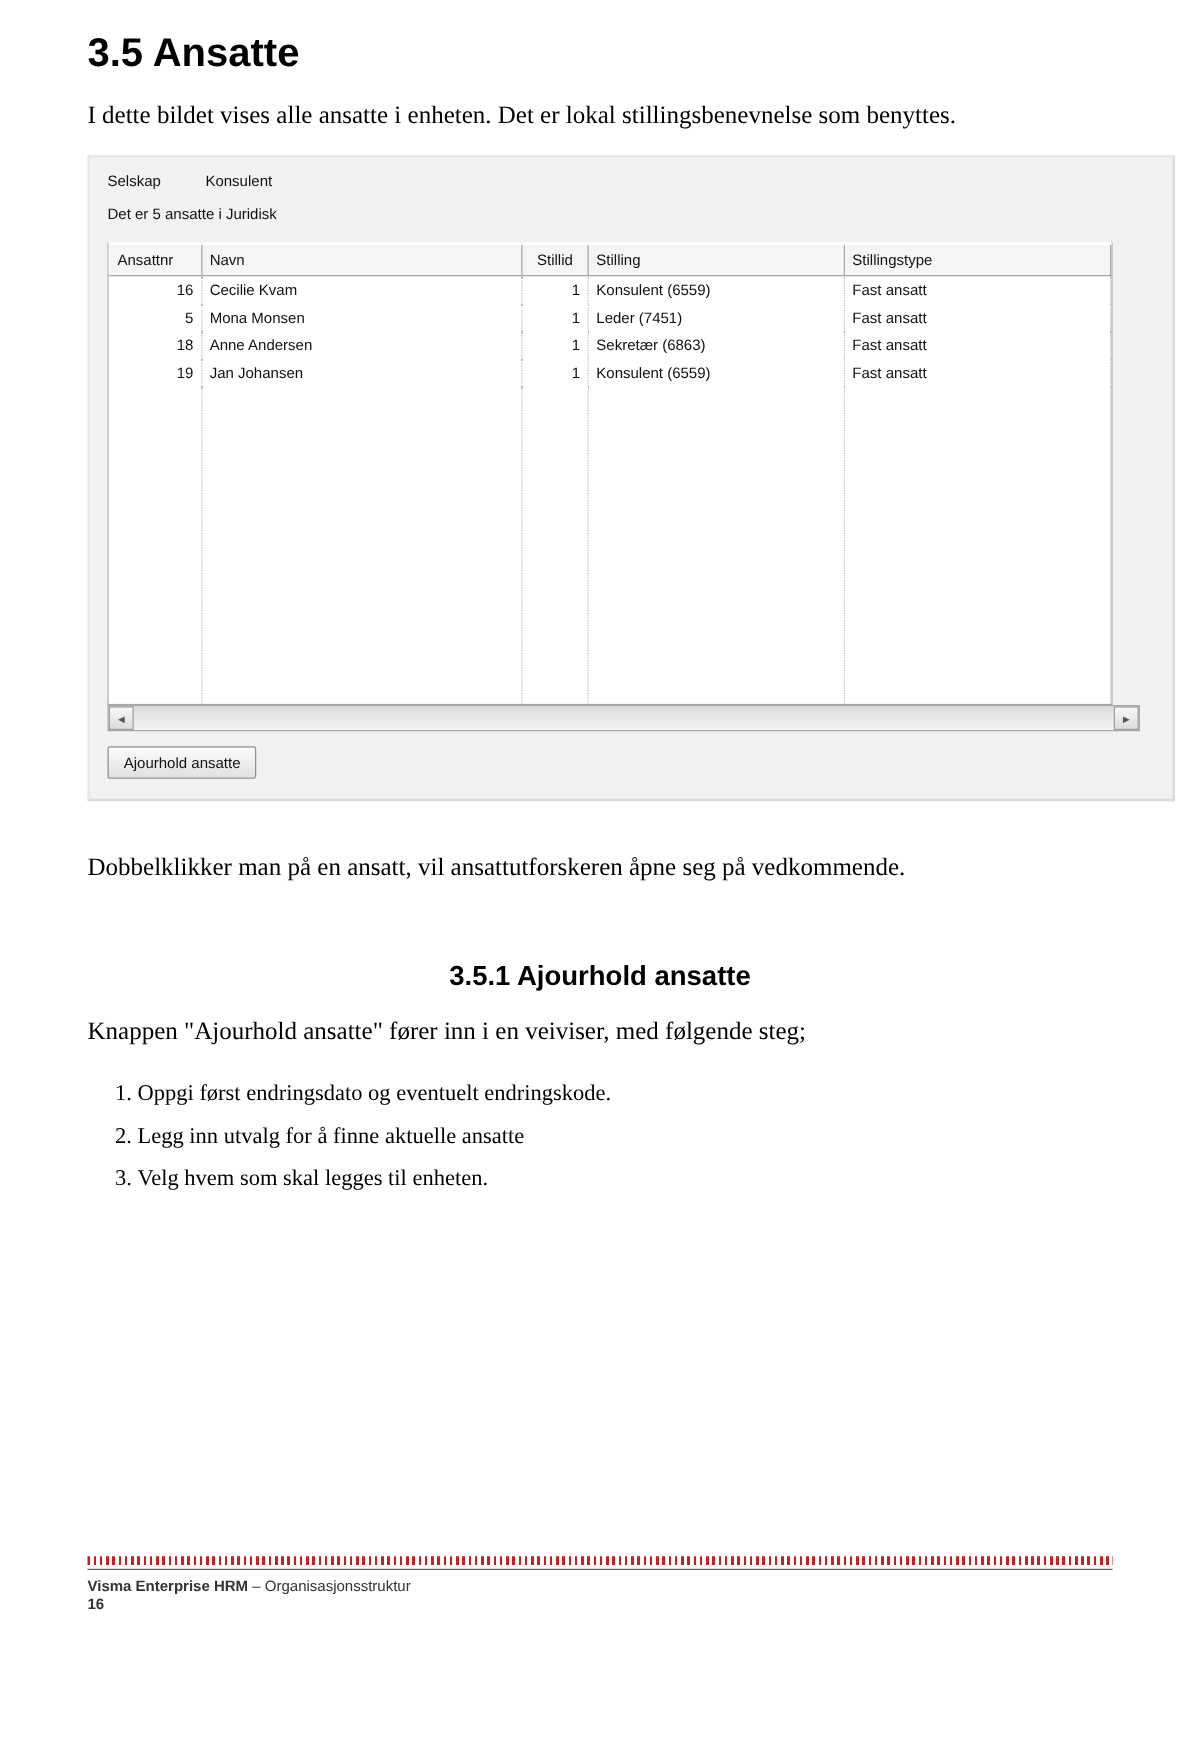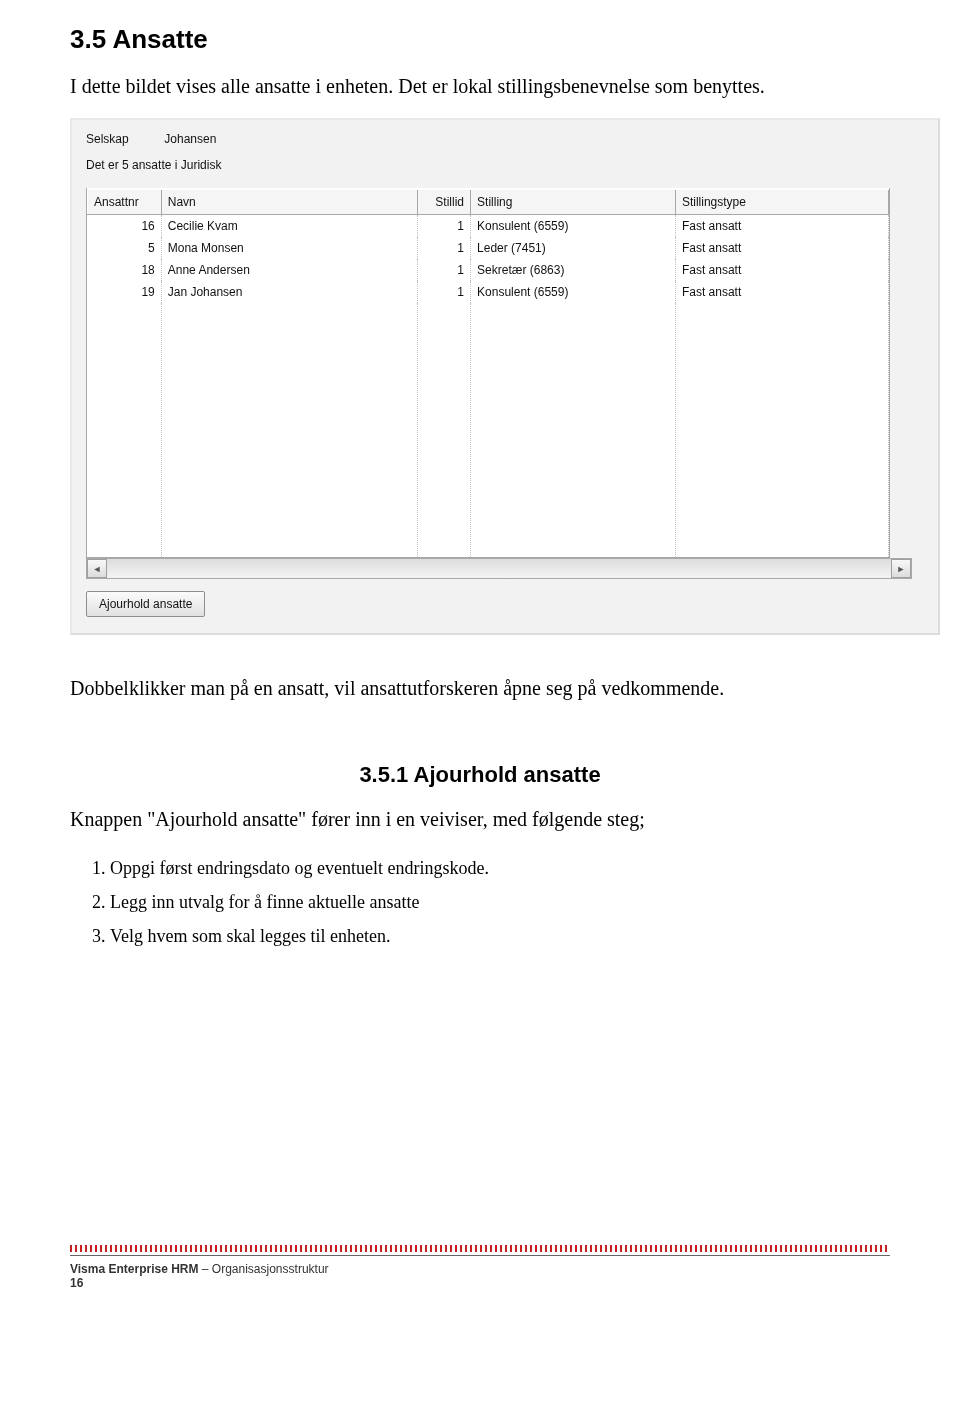--- a/index.html
+++ b/index.html
@@ -10,21 +10,21 @@
     width: 960px;
   }
   .page {
     padding: 24px 70px 0 70px;
     box-sizing: border-box;
     min-height: 1320px;
     position: relative;
   }
   h2.section-heading {
     font-family: Arial, sans-serif;
-    font-size: 26px;
+    font-size: 32px;
     font-weight: bold;
     margin: 0 0 18px 0;
     color: #000;
   }
   h3.subsection-heading {
     font-family: Arial, sans-serif;
     font-size: 22px;
     font-weight: bold;
     margin: 60px 0 18px 0;
     text-align: center;
@@ -93,21 +93,21 @@
     border: 1px solid #a7a7a7;
     border-top: none;
     background: #fff;
     width: 802px;
   }
   .col-ansattnr { width: 72px; }
   .col-navn { width: 250px; }
   .col-stillid { width: 52px; text-align:right;}
   .col-stilling { width: 200px; }
   .col-stillingstype { width: 208px; }
-  .grid th.col-stillid { text-align:right; }
+  .grid th.col-stillid { text-align:center; }
 
   .vbar {
     position: absolute;
     right: 0;
     top: 0;
     width: 21px;
     height: 100%;
     background: linear-gradient(to right,#ddd,#f3f3f3);
     border: 1px solid #a9a9a9;
     box-sizing: border-box;
@@ -191,21 +191,21 @@
 
 <div class="page">
 
   <h2 class="section-heading">3.5 Ansatte</h2>
 
   <p class="body-text">I dette bildet vises alle ansatte i enheten. Det er lokal stillingsbenevnelse som benyttes.</p>
 
   <div class="app-panel">
     <div class="meta-row">
       <span class="lbl">Selskap</span>
-      <span>Johansen</span>
+      <span>Konsulent</span>
     </div>
     <div class="meta-row" style="margin-bottom:16px;">Det er 5 ansatte i Juridisk</div>
 
     <div class="grid-frame">
       <div class="grid-box">
         <table class="grid">
           <colgroup>
             <col class="col-ansattnr">
               <col class="col-navn">
               <col class="col-stillid">

